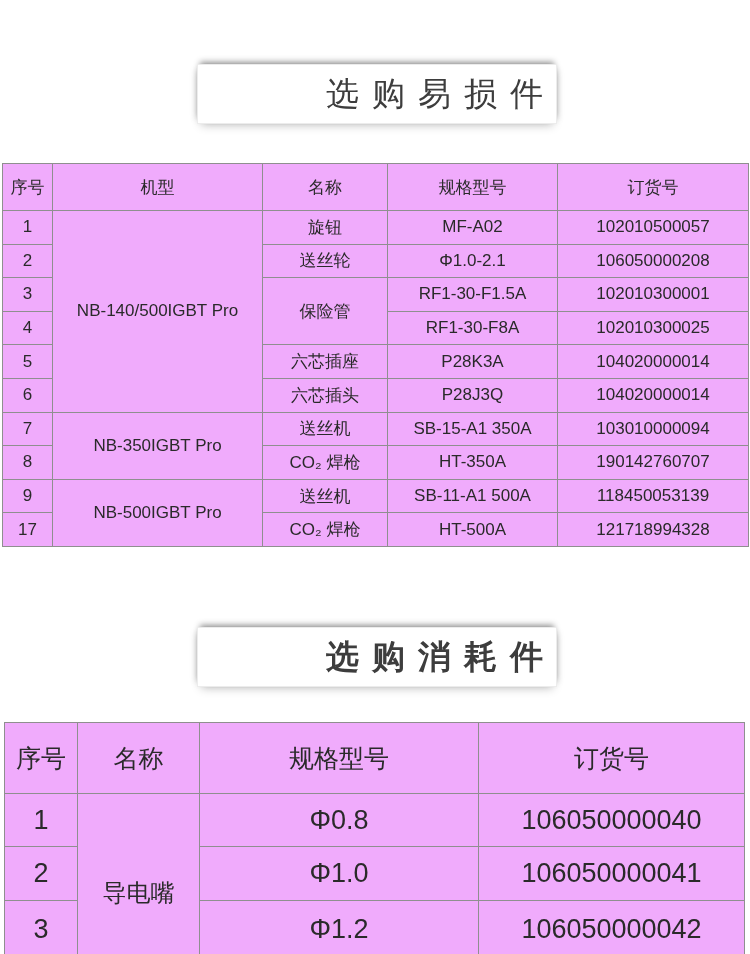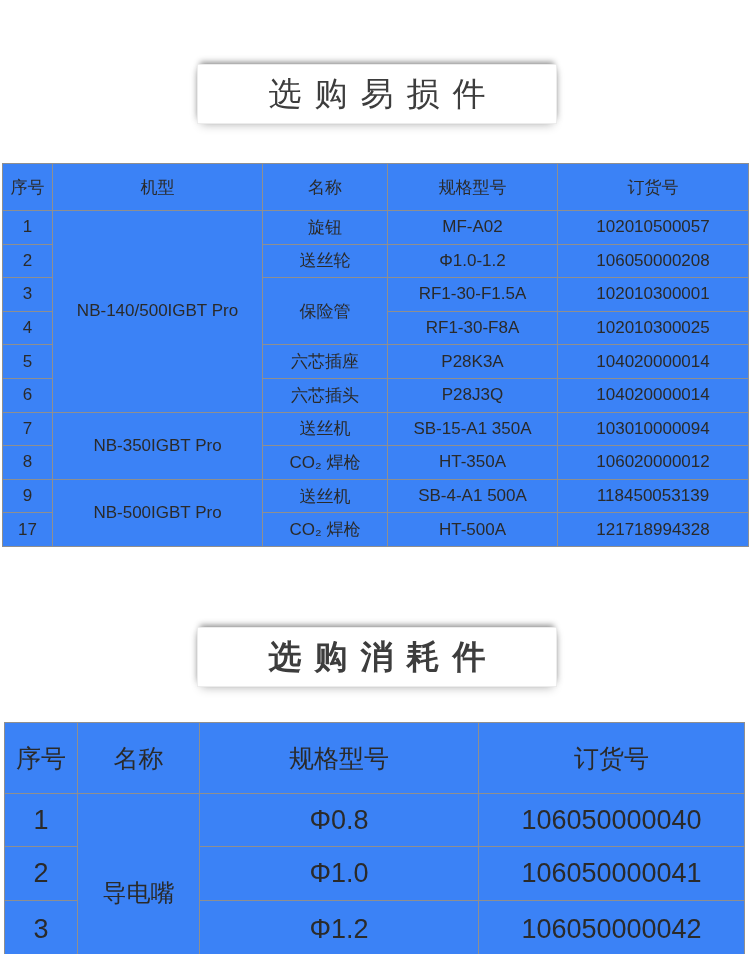--- a/index.html
+++ b/index.html
@@ -25,38 +25,38 @@
     box-sizing: border-box;
     background: #ffffff;
     border: 1px solid #ececec;
     box-shadow:
       0 -5px 6px -3px rgba(0,0,0,0.42),
       0 5px 9px -4px rgba(0,0,0,0.25),
       5px 0 7px -5px rgba(0,0,0,0.22),
       -5px 0 7px -5px rgba(0,0,0,0.22);
     display: flex;
     align-items: center;
-    justify-content: center;
+    justify-content: flex-end;
   }
   #title-card-1 { top: 64px; }
   #title-card-2 { top: 627px; font-weight: bold; }
   .title-text {
     font-size: 33px;
     letter-spacing: 13px;
     padding-left: 13px; 
     color: #3d3d3d;
     white-space: nowrap;
   }
 
   
   table {
     position: absolute;
     border-collapse: collapse;
     table-layout: fixed;
-    background: #3b82f6;
+    background: #f0abfc;
   }
   th, td {
     border: 1px solid #8f8f8f;
     text-align: center;
     vertical-align: middle;
     font-weight: normal;
     padding: 0;
     white-space: nowrap;
     overflow: hidden;
   }
@@ -116,21 +116,21 @@
     <tr>
       <td>1</td>
       <td rowspan="6">NB-140/500IGBT Pro</td>
       <td>旋钮</td>
       <td>MF-A02</td>
       <td>102010500057</td>
     </tr>
     <tr>
       <td>2</td>
       <td>送丝轮</td>
-      <td>Φ1.0-1.2</td>
+      <td>Φ1.0-2.1</td>
       <td>106050000208</td>
     </tr>
     <tr>
       <td>3</td>
       <td rowspan="2">保险管</td>
       <td>RF1-30-F1.5A</td>
       <td>102010300001</td>
     </tr>
     <tr>
       <td>4</td>
@@ -153,27 +153,27 @@
       <td>7</td>
       <td rowspan="2">NB-350IGBT Pro</td>
       <td>送丝机</td>
       <td>SB-15-A1 350A</td>
       <td>103010000094</td>
     </tr>
     <tr>
       <td>8</td>
       <td>CO₂ 焊枪</td>
       <td>HT-350A</td>
-      <td>106020000012</td>
+      <td>190142760707</td>
     </tr>
     <tr>
       <td>9</td>
       <td rowspan="2">NB-500IGBT Pro</td>
       <td>送丝机</td>
-      <td>SB-4-A1 500A</td>
+      <td>SB-11-A1 500A</td>
       <td>118450053139</td>
     </tr>
     <tr>
       <td>17</td>
       <td>CO₂ 焊枪</td>
       <td>HT-500A</td>
       <td>121718994328</td>
     </tr>
   </tbody>
 </table>

